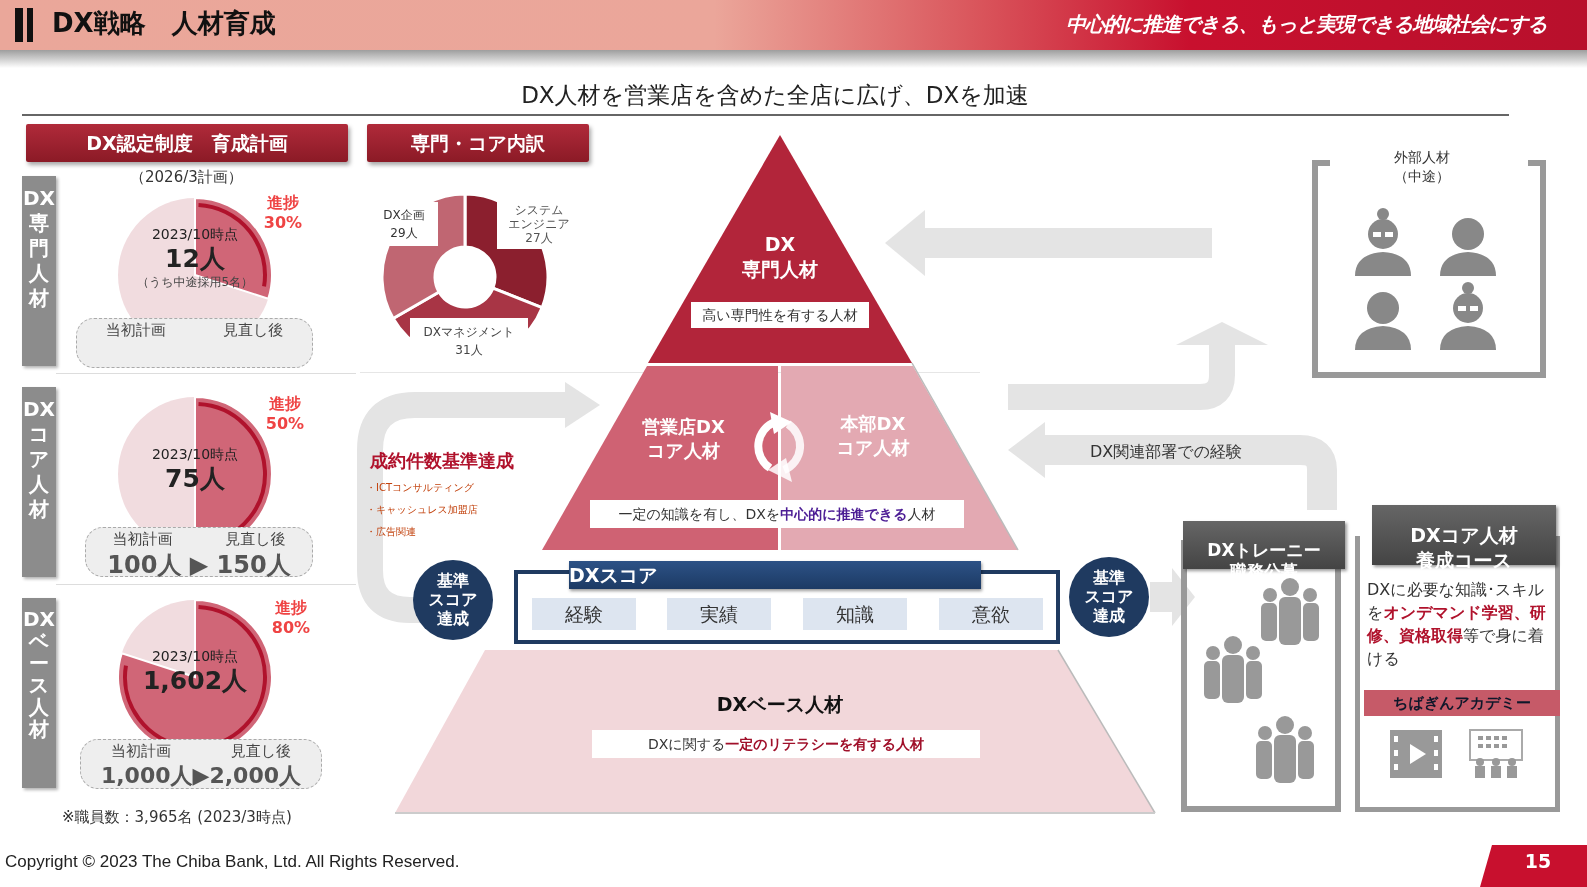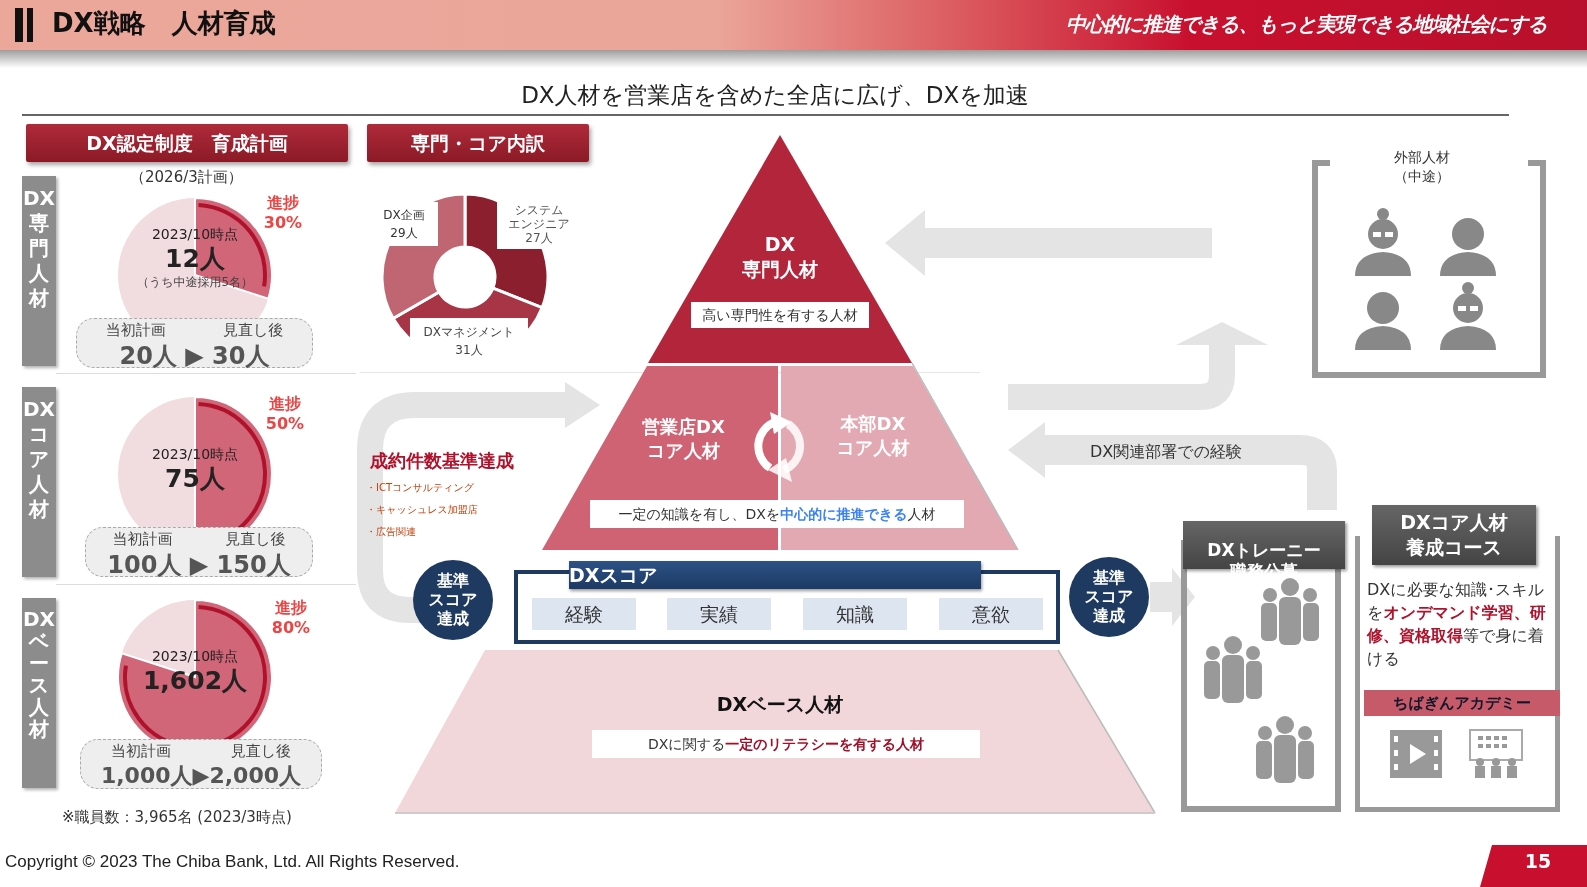--- a/index.html
+++ b/index.html
@@ -63,21 +63,20 @@
 <div class="pie-text" style="left:115px;top:226px;width:160px">
   <div style="font-size:14px">2023/10時点</div>
   <div style="font-size:25px;font-weight:bold;line-height:30px">12人</div>
   <div style="font-size:12px;color:#444">（うち中途採用5名）</div>
 </div>
 <div class="planbox" style="left:76px;top:318px;width:237px;height:50px">
   <div class="lbls">
       <span>当初計画</span>
       <span>見直し後</span>
     </div>
-  <div class="vals"><span>20人</span> <span>▶</span> <span>30人</span></div>
 </div>
 <div class="rowsep" style="top:373px"></div>
 
 <div class="sidelabel" style="top:387px;height:190px">
   <div>DX</div>
   <div>コ</div>
   <div>ア</div>
   <div>人</div>
   <div>材</div>
 </div>
@@ -194,21 +193,21 @@
   <div>本部DX</div>
   <div>コア人材</div>
 </div>
 <svg class="abs" style="left:740px;top:410px" width="80" height="72">
   <path d="M30 58 A26 26 0 0 1 35 12" fill="none" stroke="#fff" stroke-width="8"></path>
   <polygon points="30,2 52,12 34,24" fill="#fff"></polygon>
   <path d="M48 14 A26 26 0 0 1 44 60" fill="none" stroke="#fff" stroke-width="8" opacity=".85"></path>
   <polygon points="52,72 28,60 46,48" fill="#fff" opacity=".85"></polygon>
 </svg>
 <div class="white-lbl" style="left:590px;top:500px;width:374px;height:28px;font-size:14px;line-height:28px">
-  <span>一定の知識を有し、DXを</span><span style="color:#3b82f6;font-weight:bold">中心的に推進できる</span><span>人材</span>
+  <span>一定の知識を有し、DXを</span><span style="color:#4c1d95;font-weight:bold">中心的に推進できる</span><span>人材</span>
 </div>
 
 <div class="abs" style="left:514px;top:570px;width:546px;height:74px;border:4px solid #1f3a60;background:#fff"></div>
 <div class="abs" style="left:569px;top:561px;width:412px;height:28px;background:linear-gradient(#2d5286,#1c3a64);color:#fff;font-weight:bold;font-size:19px;text-align:left;line-height:28px;box-shadow:1px 2px 3px rgba(0,0,0,.4)">DXスコア</div>
 <div class="score-item" style="left:532px">経験</div>
 <div class="score-item" style="left:667px">実績</div>
 <div class="score-item" style="left:803px">知識</div>
 <div class="score-item" style="left:939px">意欲</div>
 <div class="navy-circle" style="left:413px;top:560px">
   <div>基準</div>
@@ -295,21 +294,21 @@
     <circle cx="90" cy="150" r="9"></circle>
       <rect x="79" y="160" width="22" height="48" rx="6"></rect>
     <circle cx="70" cy="158" r="7"></circle>
       <rect x="61" y="166" width="16" height="38" rx="5"></rect>
     <circle cx="110" cy="158" r="7"></circle>
       <rect x="103" y="166" width="16" height="38" rx="5"></rect>
   </g>
 </svg>
 
 <div class="graybox" style="left:1355px;top:536px;width:205px;height:276px;border-width:5px"></div>
-<div class="darkbtn" style="left:1372px;top:505px;width:164px;height:60px;font-size:19px;line-height:25px;padding-top:5px">
+<div class="darkbtn" style="left:1372px;top:505px;width:184px;height:60px;font-size:19px;line-height:25px;padding-top:18px">
   <div>DXコア人材</div>
   <div>養成コース</div>
 </div>
 <div class="abs" style="left:1367px;top:578px;width:182px;font-size:16px;line-height:23px;color:#333">
   <span>DXに必要な知識･スキルを</span><span style="color:#b0122c;font-weight:bold">オンデマンド学習、研修、資格取得</span><span>等で身に着ける</span>
 </div>
 <div class="abs" style="left:1364px;top:690px;width:196px;height:26px;background:#c65a68;color:#0f172a;font-weight:bold;font-size:15px;text-align:center;line-height:26px">ちばぎんアカデミー</div>
 <svg class="abs" style="left:1390px;top:730px" width="56" height="50">
   <rect x="0" y="0" width="52" height="48" fill="#999"></rect>
   <rect x="4" y="6" width="4" height="6" fill="#fff"></rect>

